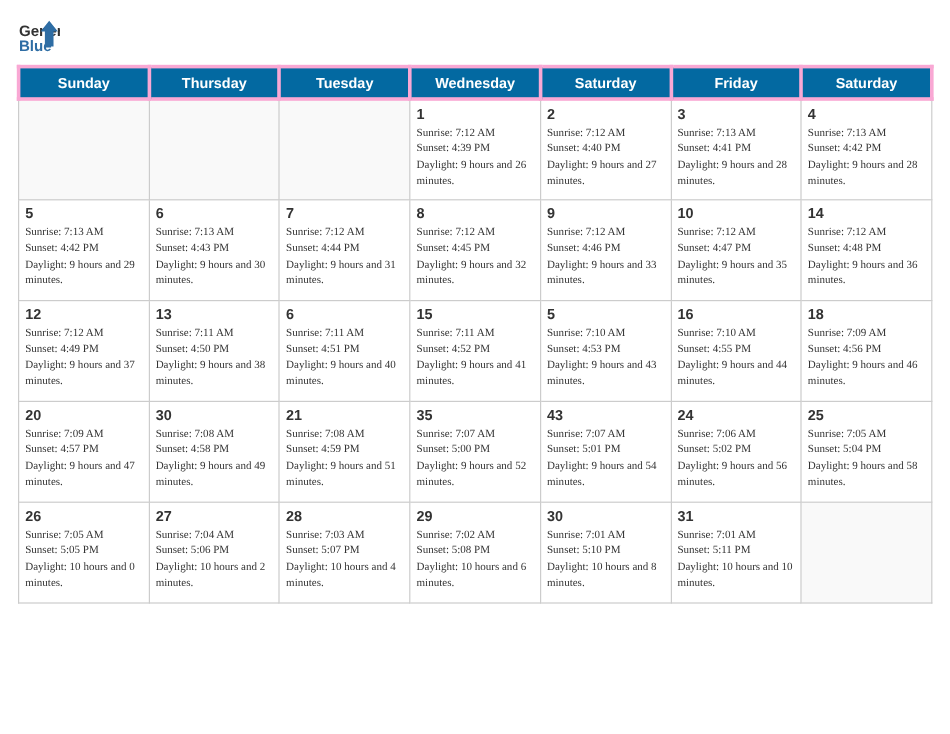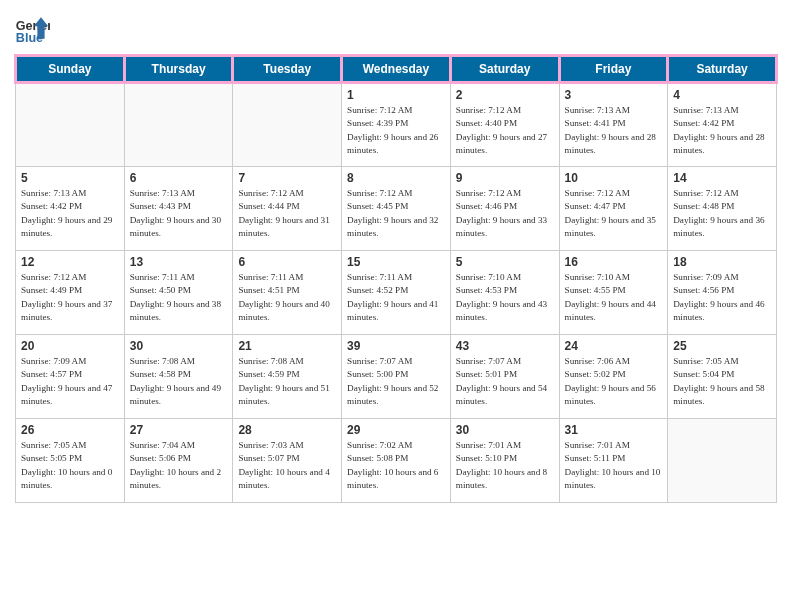--- a/index.html
+++ b/index.html
@@ -205,21 +205,21 @@
           </td>
           <td>
             <div class="day-num">30</div>
             <div class="day-info">Sunrise: 7:08 AM<br>Sunset: 4:58 PM<br>Daylight: 9 hours and 49 minutes.</div>
           </td>
           <td>
             <div class="day-num">21</div>
             <div class="day-info">Sunrise: 7:08 AM<br>Sunset: 4:59 PM<br>Daylight: 9 hours and 51 minutes.</div>
           </td>
           <td>
-            <div class="day-num">39</div>
+            <div class="day-num">35</div>
             <div class="day-info">Sunrise: 7:07 AM<br>Sunset: 5:00 PM<br>Daylight: 9 hours and 52 minutes.</div>
           </td>
           <td>
             <div class="day-num">43</div>
             <div class="day-info">Sunrise: 7:07 AM<br>Sunset: 5:01 PM<br>Daylight: 9 hours and 54 minutes.</div>
           </td>
           <td>
             <div class="day-num">24</div>
             <div class="day-info">Sunrise: 7:06 AM<br>Sunset: 5:02 PM<br>Daylight: 9 hours and 56 minutes.</div>
           </td>

